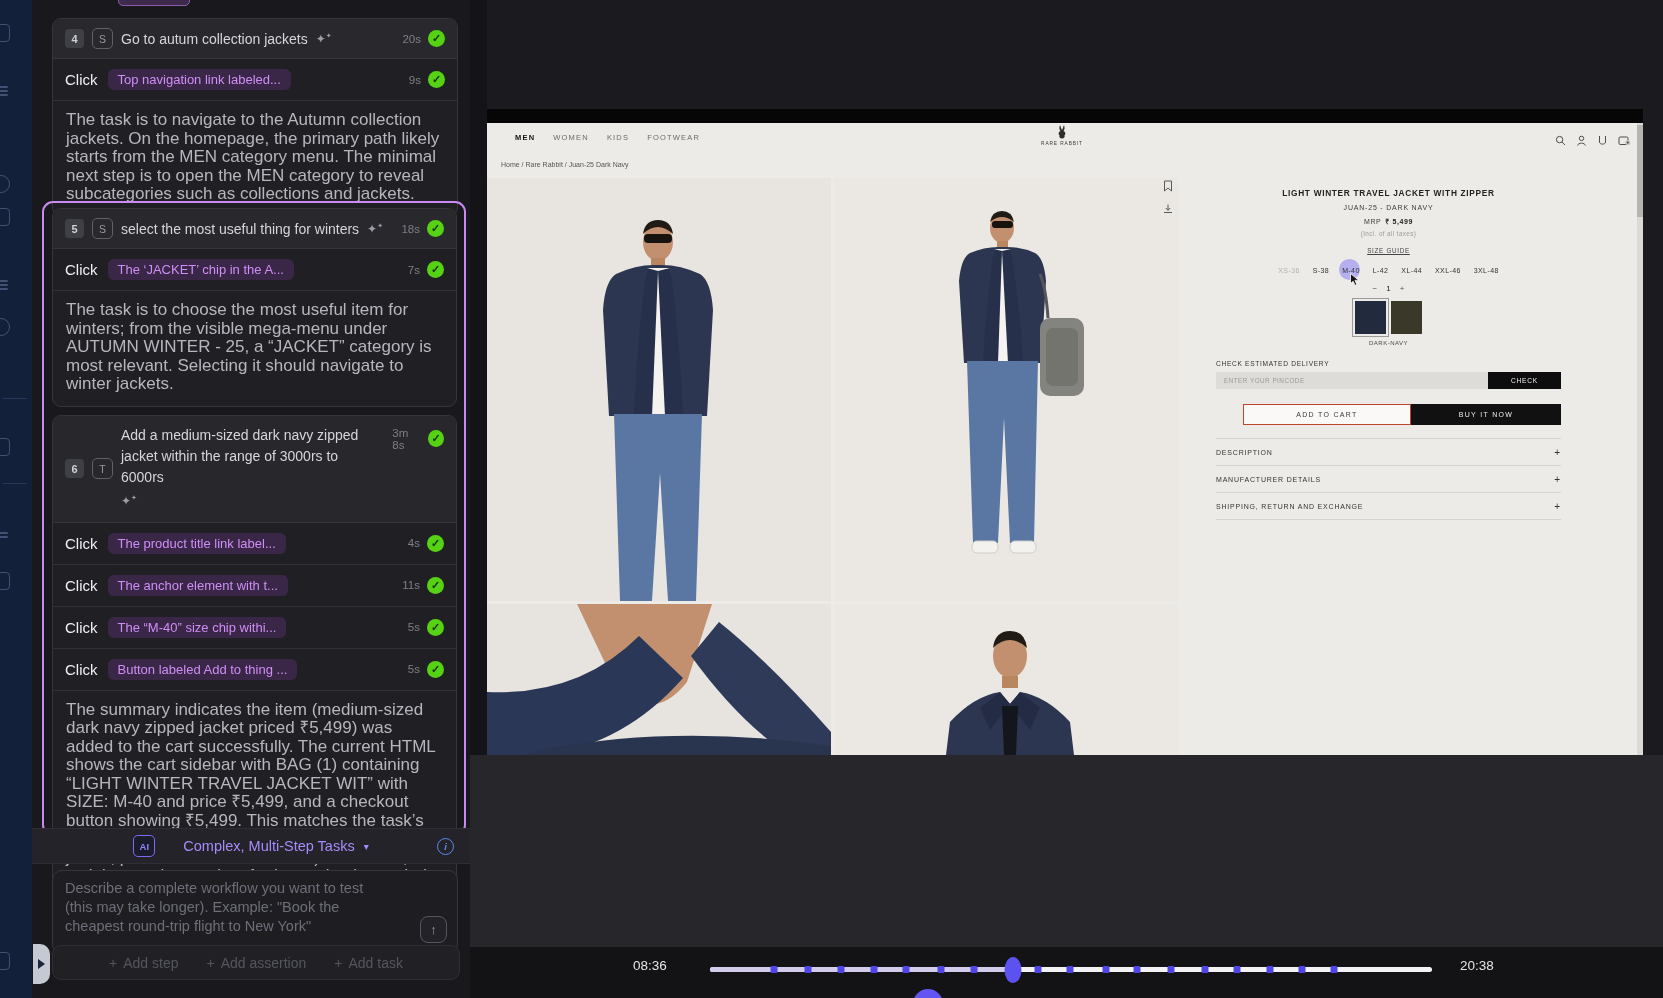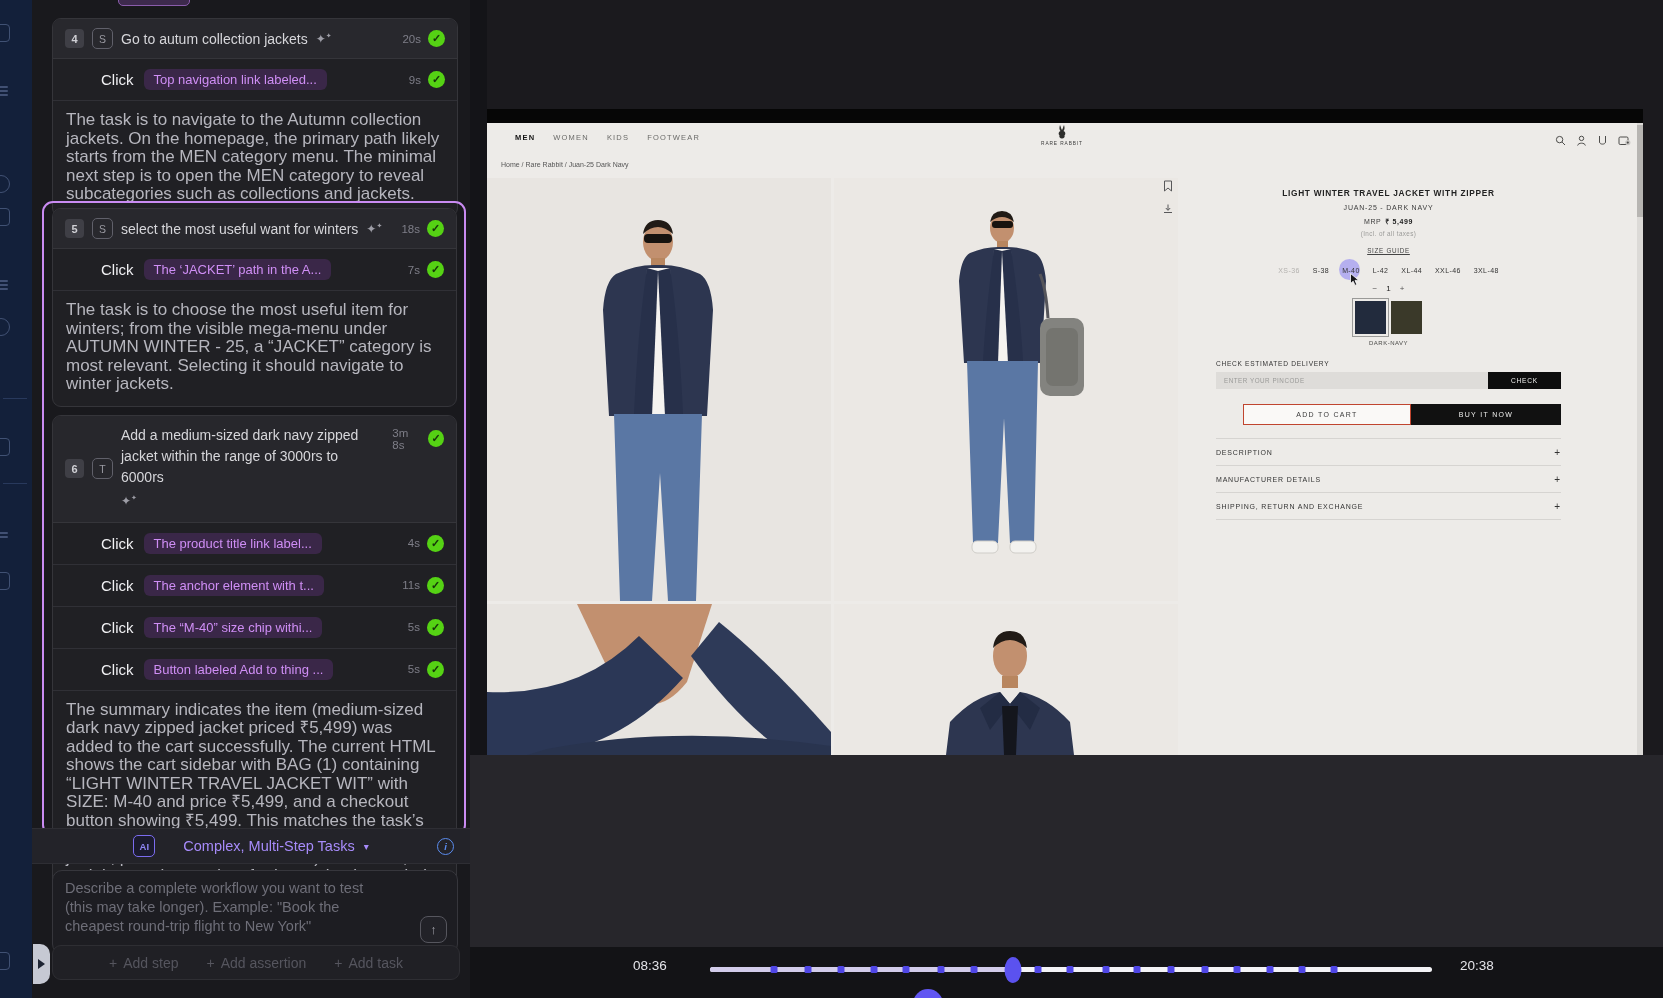--- a/index.html
+++ b/index.html
@@ -20,21 +20,21 @@
   .card-head{display:flex;align-items:center;gap:8px;padding:9px 12px;background:#28282d;border-bottom:1px solid #35353a;}
   .num-badge{flex:0 0 auto;width:19px;height:19px;border-radius:4px;background:#3f3f46;color:#d0d0d5;font-size:11px;font-weight:700;display:flex;align-items:center;justify-content:center;}
   .type-badge{flex:0 0 auto;width:19px;height:19px;border-radius:5px;border:1.5px solid #60606a;color:#9a9aa2;font-size:10.5px;display:flex;align-items:center;justify-content:center;}
   .step-title{color:#d6d6da;font-size:14px;}
   .sparkles{color:#9d9da6;font-size:12px;position:relative;}
   .sparkles::after{content:"✦";font-size:7px;position:relative;top:-5px;left:0px;}
   .dur-wrap{margin-left:auto;display:flex;align-items:center;gap:7px;flex:0 0 auto;}
   .dur{color:#7e7e88;font-size:11.5px;}
   .check{width:17px;height:17px;border-radius:50%;background:#55d214;color:#16350a;font-size:11px;font-weight:700;display:flex;align-items:center;justify-content:center;}
   .action-row{display:flex;align-items:center;gap:10px;padding:10px 12px;border-bottom:1px solid #303036;}
-  .verb{color:#f0f0f3;font-size:15px;flex:0 0 auto;margin-left:36px;}
+  .verb{color:#f0f0f3;font-size:15px;flex:0 0 auto;}
   .pill{background:#3a2748;color:#cf8ef5;font-size:13px;padding:3px 10px;border-radius:6px;white-space:nowrap;overflow:hidden;}
   .note{padding:10px 13px 12px 13px;color:#b6b6be;font-size:17px;line-height:18.5px;}
   .purple-group{position:absolute;left:10px;right:4px;top:201px;height:626px;border:2px solid #c98bf2;border-radius:11px;padding:5px 0 0 0;}
   .purple-group .card{position:relative;left:auto;right:auto;margin:0 7px 8px 8px;}
   .card-head.tall{align-items:center;background:#27272c;}
   .h6-text{color:#d6d6da;font-size:14px;line-height:21px;width:282px;}
   .h6-text .sparkles{display:block;margin-top:3px;}
   .h6-right{margin-left:auto;align-self:flex-start;display:flex;align-items:center;gap:7px;padding-top:2px;}
 
   
@@ -183,30 +183,30 @@
       </div>
       <div class="note">The task is to navigate to the Autumn collection jackets. On the homepage, the primary path likely starts from the MEN category menu. The minimal next step is to open the MEN category to reveal subcategories such as collections and jackets.</div>
     </div>
 
     <div class="purple-group">
 
       <div class="card">
         <div class="card-head">
           <span class="num-badge">5</span>
           <span class="type-badge">S</span>
-          <span class="step-title">select the most useful want for winters</span>
+          <span class="step-title">select the most useful thing for winters</span>
           <span class="sparkles">✦</span>
           <span class="dur-wrap">
             <span class="dur">18s</span>
             <span class="check">✓</span>
           </span>
         </div>
         <div class="action-row">
           <span class="verb">Click</span>
-          <span class="pill">The ‘JACKET’ path in the A...</span>
+          <span class="pill">The ‘JACKET’ chip in the A...</span>
           <span class="dur-wrap">
             <span class="dur">7s</span>
             <span class="check">✓</span>
           </span>
         </div>
         <div class="note">The task is to choose the most useful item for winters; from the visible mega-menu under AUTUMN WINTER - 25, a “JACKET” category is most relevant. Selecting it should navigate to winter jackets.</div>
       </div>
 
       <div class="card">
         <div class="card-head tall">

